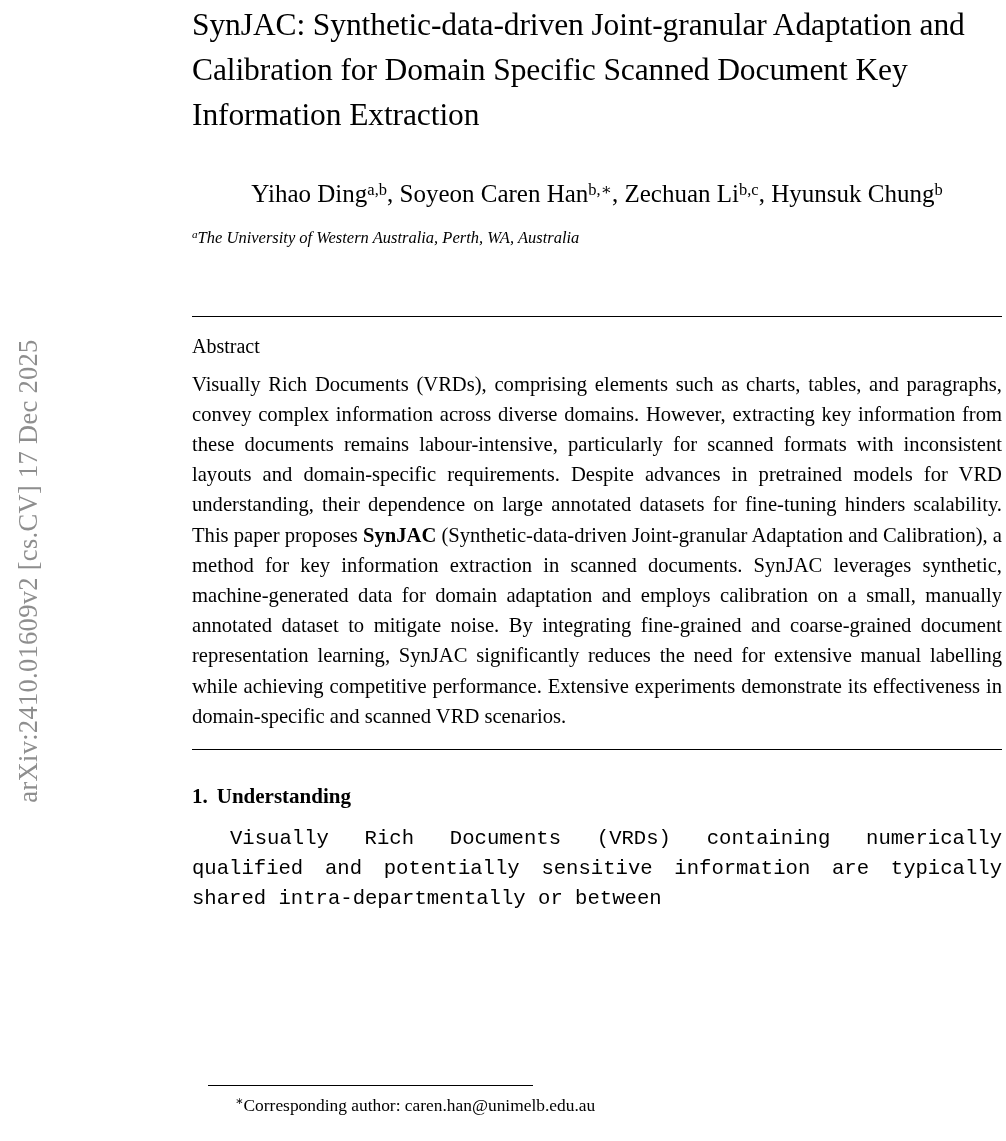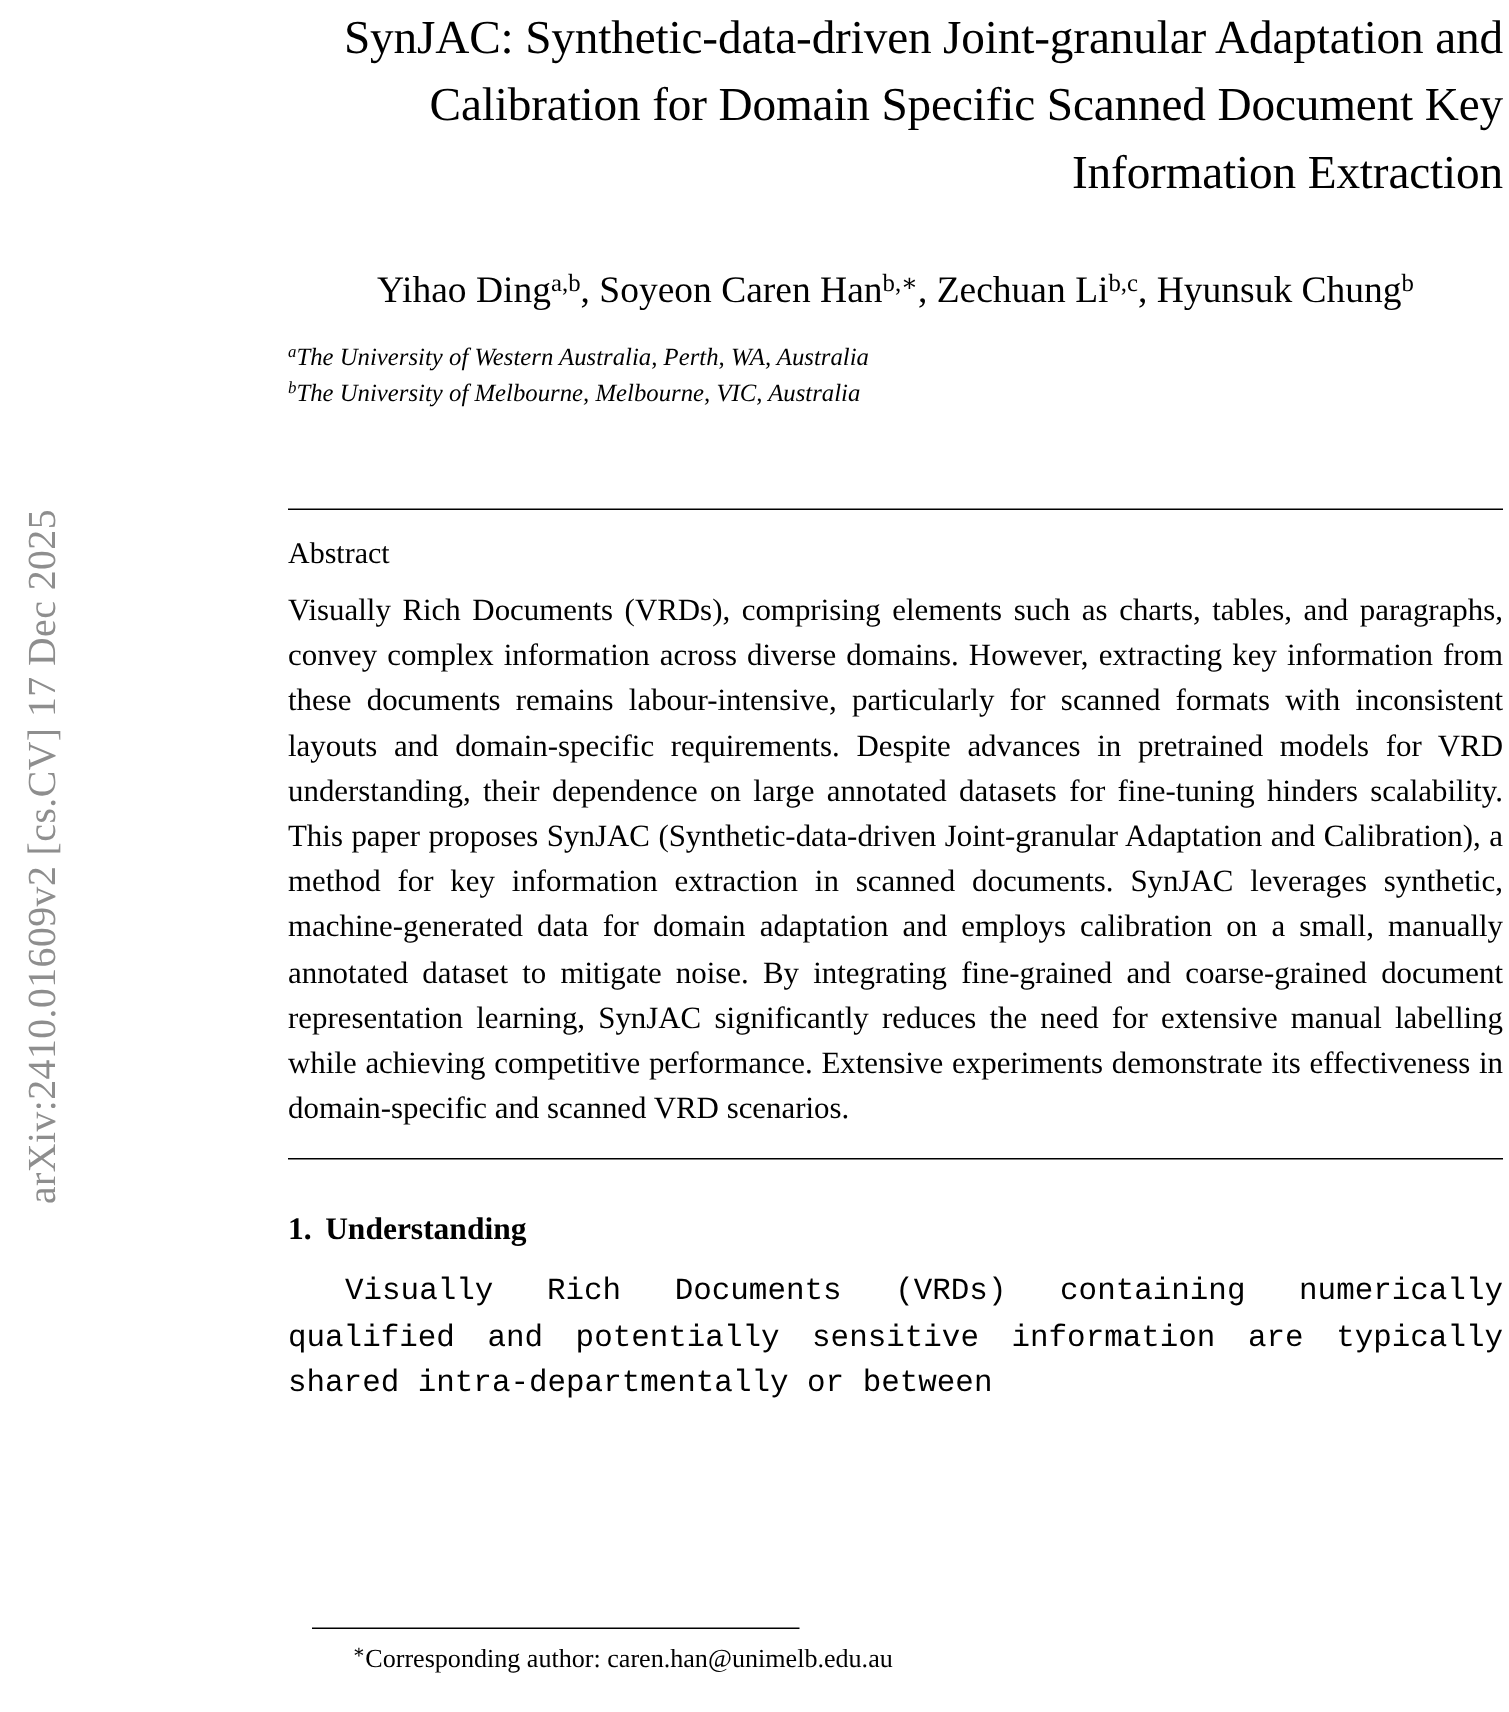--- a/index.html
+++ b/index.html
@@ -46,21 +46,21 @@
     left: 192px;
     top: 0px;
     width: 810px;
     height: 1141px;
   }
 
   
   #title {
     margin: 0;
     padding-top: 2px;
-    text-align: right;
+    text-align: left;
     font-size: 31.5px;
     line-height: 45px;
     font-weight: normal;
     letter-spacing: -0.1px;
   }
 
   
   #authors {
     margin: 0;
     padding-top: 43px;
@@ -110,21 +110,21 @@
   }
   #abstract-body {
     margin: 0;
     padding-top: 10px;
     font-size: 20.6px;
     line-height: 30.2px;
     text-align: justify;
     text-justify: inter-word;
     hyphens: manual;
   }
-  #abstract-body b { font-weight: normal; }
+  #abstract-body b { font-weight: bold; }
 
   #keywords {
     margin: 0;
     padding-top: 9px;
     font-size: 20.6px;
     line-height: 30.2px;
     text-align: left;
   }
   #keywords .kw-label {
     font-style: italic;
@@ -190,21 +190,20 @@
   <div id="content">
 
     <h1 id="title">SynJAC: Synthetic-data-driven Joint-granular Adaptation and Calibration for Domain Specific Scanned Document Key Information Extraction</h1>
 
     <div id="authors">
       <span><span>Yihao Ding</span><sup>a,b</sup><span>, </span></span><span><span>Soyeon Caren Han</span><sup>b,∗</sup><span>, </span></span><span><span>Zechuan Li</span><sup>b,c</sup><span>, </span></span><span><span>Hyunsuk Chung</span><sup>b</sup></span>
     </div>
 
     <div id="affiliations">
       <div><span class="aff-mark">a</span><span>The University of Western Australia, Perth, WA, Australia</span></div>
-      <div><span class="aff-mark">b</span><span>The University of Melbourne, Melbourne, VIC, Australia</span></div>
     </div>
 
     <hr class="rule" id="rule-top">
 
     <h2 id="abstract-heading">Abstract</h2>
 
     <p id="abstract-body"><span>Visually Rich Documents (VRDs), comprising elements such as charts, tables, and paragraphs, convey complex information across diverse domains. However, extracting key information from these documents remains labour-intensive, particularly for scanned formats with inconsistent layouts and domain-specific requirements. Despite advances in pretrained models for VRD understanding, their dependence on large annotated datasets for fine-tuning hinders scalability. This paper proposes </span><b>SynJAC</b><span> (Synthetic-data-driven Joint-granular Adaptation and Calibration), a method for key information extraction in scanned documents. SynJAC leverages synthetic, machine-generated data for domain adaptation and employs calibration on a small, manually annotated dataset to mitigate noise. By integrating fine-grained and coarse-grained document representation learning, SynJAC significantly reduces the need for extensive manual labelling while achieving competitive performance. Extensive experiments demonstrate its effectiveness in domain-specific and scanned VRD scenarios.</span></p>
 
 
     <hr class="rule" id="rule-bottom">

